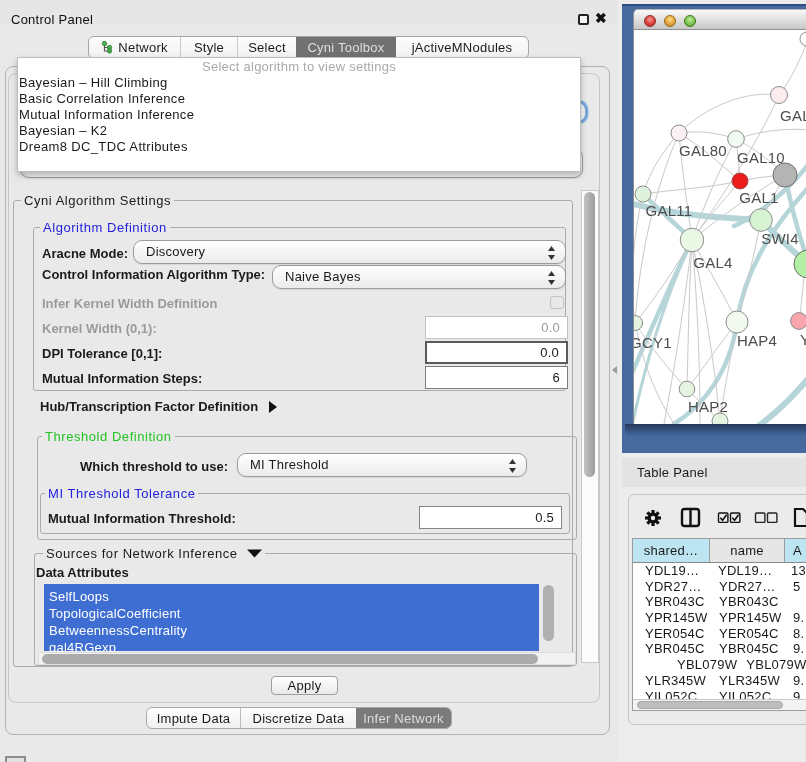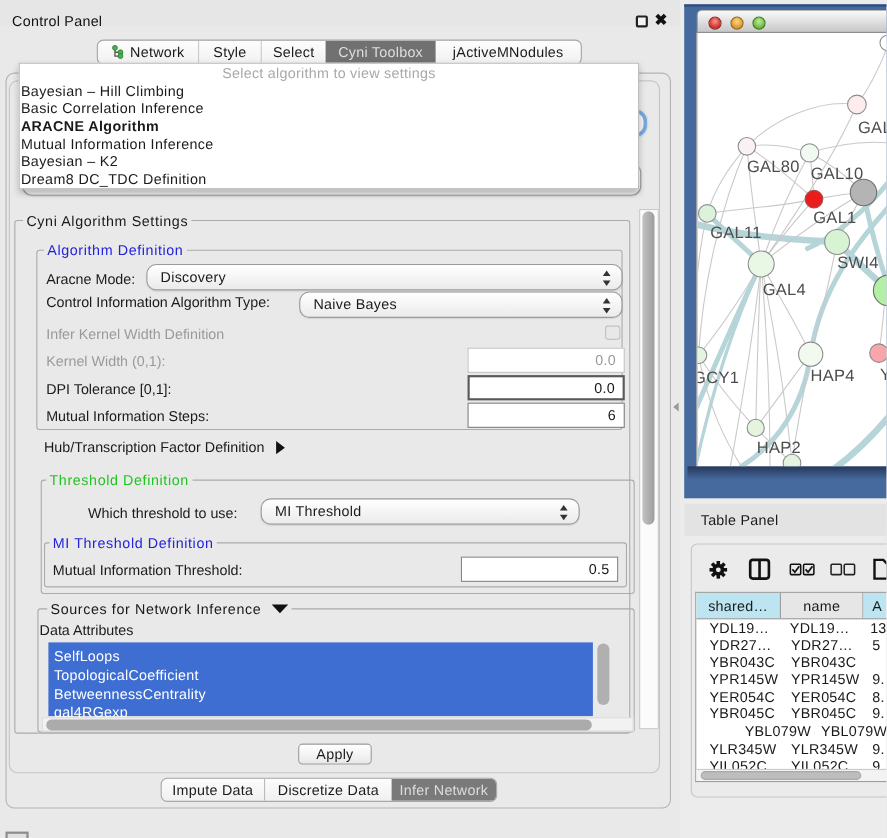--- a/index.html
+++ b/index.html
@@ -1,20 +1,20 @@
 <!DOCTYPE html>
 <html><head>
 <meta charset="utf-8">
 <style>
 * { margin:0; padding:0; box-sizing:border-box; }
 html,body { width:806px; height:762px; }
 body { position:relative; overflow:hidden; background:#e9e9e9;
   font-family:"Liberation Sans", sans-serif; font-size:13px; color:#1a1a1a; letter-spacing:0.25px; }
 .abs { position:absolute; }
-.bold { font-weight:normal; letter-spacing:0; }
+.bold { font-weight:bold; letter-spacing:0; }
 .grp { position:absolute; border:1px solid #ababab; border-radius:3px; }
 .grplabel { position:absolute; background:#e9e9e9; padding:0 3px; line-height:13px; letter-spacing:0.55px; }
 .combo { position:absolute; height:24px; border:1px solid #9b9b9b; border-radius:9px;
   background:linear-gradient(#ffffff,#f6f6f6 45%,#ebebeb); box-shadow:0 1px 1px rgba(0,0,0,0.08);
   line-height:22px; padding-left:12px; }
 .combo .arr { position:absolute; right:9px; top:3px; width:9px; height:18px; color:#333; }
 .arr svg { display:block; }
 .field { position:absolute; height:23px; background:#fff; text-align:right;
   padding-right:7px; line-height:21px; }
 </style>
@@ -47,24 +47,23 @@
 </div>
 
 <div class="combo" style="left:20px;top:148px;width:563px;height:30px;border-radius:9px;"></div>
 
 <div class="abs" style="left:20px;top:100px;width:568px;height:24px;border:3px solid #76a5da;border-radius:10px;background:#f2f2f2;box-shadow:0 0 2px #76a5da;"></div>
 
 <div class="abs" style="left:17px;top:57px;width:564px;height:115px;background:#fff;border:1px solid #bdbdbd;box-shadow:0 3px 6px rgba(0,0,0,0.25);z-index:5;">
   <div style="height:17px;line-height:17px;text-align:center;color:#a9a9a9;">Select algorithm to view settings</div>
   <div style="height:16px;line-height:16px;padding-left:1px;letter-spacing:0.35px;">Bayesian – Hill Climbing</div>
   <div style="height:16px;line-height:16px;padding-left:1px;letter-spacing:0.35px;">Basic Correlation Inference</div>
-  <div style="height:16px;line-height:16px;padding-left:1px;letter-spacing:0.35px;font-weight:bold;">ARACNE Algorithm</div>
   <div style="height:16px;line-height:16px;padding-left:1px;letter-spacing:0.35px;">Mutual Information Inference</div>
   <div style="height:16px;line-height:16px;padding-left:1px;letter-spacing:0.35px;">Bayesian – K2</div>
-  <div style="height:16px;line-height:16px;padding-left:1px;letter-spacing:0.35px;">Dream8 DC_TDC Definition</div>
+  <div style="height:16px;line-height:16px;padding-left:1px;letter-spacing:0.35px;">Dream8 DC_TDC Attributes</div>
 </div>
 
 <div class="grp" style="left:13px;top:200px;width:560px;height:467px;"></div>
 <div class="grplabel" style="left:21px;top:194px;">Cyni Algorithm Settings</div>
 
 <div class="abs" style="left:581px;top:190px;width:18px;height:473px;background:#fbfbfb;border:1px solid #c9c9c9;"></div>
 <div class="abs" style="left:584px;top:192px;width:11px;height:285px;border-radius:6px;background:linear-gradient(90deg,#c2c2c2,#9d9d9d);"></div>
 
 <div class="grp" style="left:33px;top:227px;width:533px;height:164px;"></div>
 <div class="grplabel" style="left:40px;top:221px;color:#2222dd;">Algorithm Definition</div>
@@ -110,21 +109,21 @@
 <div class="abs bold" style="left:80px;top:459px;">Which threshold to use:</div>
 <div class="combo" style="left:237px;top:453px;width:290px;">MI Threshold
   <span class="arr">
       <svg width="9" height="18">
         <path d="M4.5 2 L8 7 L1 7 Z" fill="#333"></path>
         <path d="M4.5 16 L8 11 L1 11 Z" fill="#333"></path>
       </svg>
     </span></div>
 
 <div class="grp" style="left:40px;top:493px;width:530px;height:41px;"></div>
-<div class="grplabel" style="left:45px;top:487px;color:#2222dd;">MI Threshold Definition</div>
+<div class="grplabel" style="left:45px;top:487px;color:#2222dd;">MI Threshold Tolerance</div>
 <div class="abs bold" style="left:48px;top:511px;">Mutual Information Threshold:</div>
 <div class="field" style="left:419px;top:506px;width:143px;border:1px solid #868686;">0.5</div>
 
 <div class="grp" style="left:34px;top:553px;width:543px;height:113px;"></div>
 <div class="grplabel" style="left:43px;top:547px;">Sources for Network Inference
   <svg width="15" height="9" viewBox="0 0 15 9" style="vertical-align:0px;margin-left:5px;">
       <path d="M0 0.5 L15 0.5 L7.5 8.5 Z" fill="#111"></path>
     </svg></div>
 <div class="abs bold" style="left:36px;top:565px;">Data Attributes</div>
 

